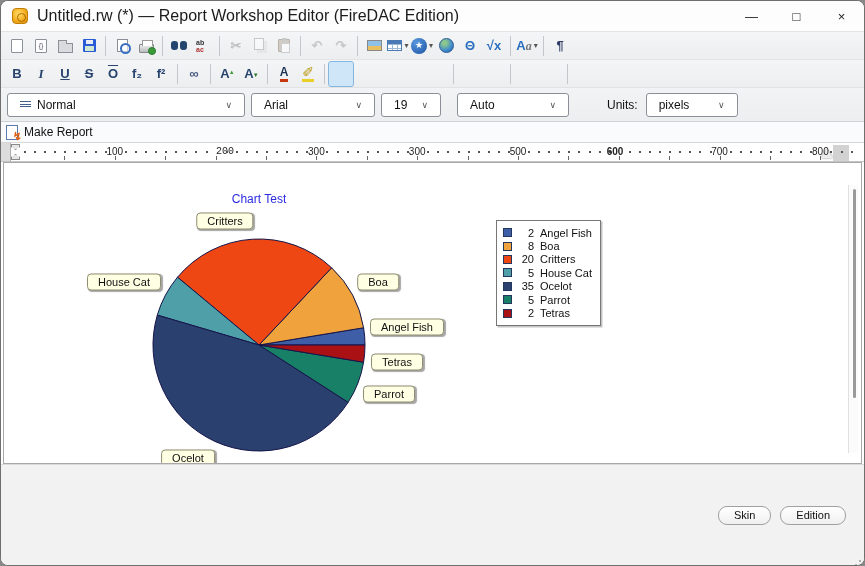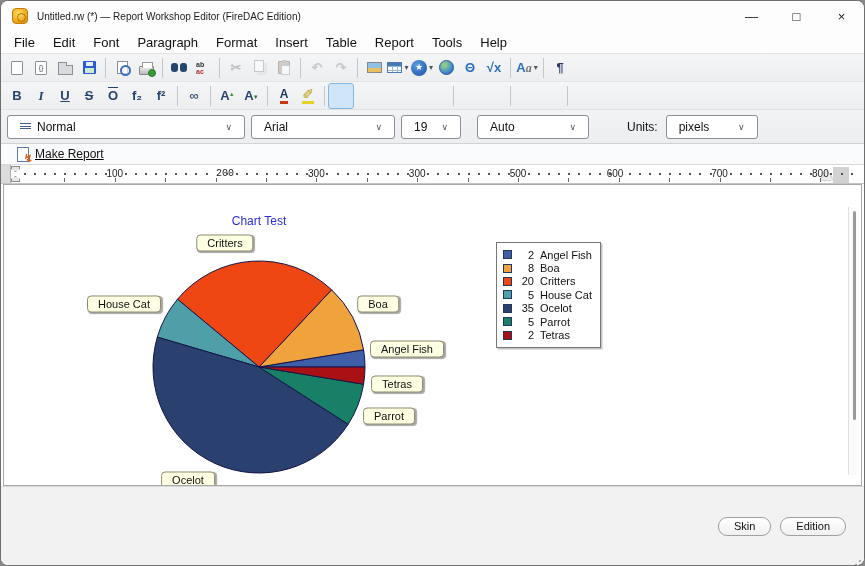--- a/index.html
+++ b/index.html
@@ -10,21 +10,21 @@
     border:1px solid #6e6e6e; border-radius:8px; overflow:hidden;
     display:flex; flex-direction:column; position:relative;
   }
   
   .titlebar { height:30px; background:#fdfdfd; display:flex; align-items:center; flex:0 0 auto; }
   .app-icon { width:16px; height:16px; margin-left:11px; border-radius:4px;
     background:radial-gradient(circle at 40% 35%, #ffd257 15%, #f2a91b 60%, #d98c0a);
     border:1px solid #c27f08; position:relative; }
   .app-icon::after{ content:""; position:absolute; left:4px; top:4px; width:7px; height:7px;
     border-radius:50%; border:1px solid #a96c05; }
-  .title-text { margin-left:9px; font-size:10px; color:#1b1b1b; }
+  .title-text { margin-left:9px; font-size:16px; color:#1b1b1b; }
   .win-controls { margin-left:auto; display:flex; height:100%; }
   .win-btn { width:45px; height:100%; display:flex; align-items:center; justify-content:center;
     font-size:13px; color:#222; }
   
   .menubar { height:22px; background:#fdfdfd; display:flex; align-items:center; padding-left:4px; flex:0 0 auto; }
   .menu-item { padding:0 9px; font-size:13px; color:#111; height:100%; display:flex; align-items:center; }
   
   .toolbar { height:28px; background:linear-gradient(#f4f5f6,#eceef0); display:flex; align-items:center;
     padding-left:4px; border-top:1px solid #e4e4e4; flex:0 0 auto; }
   .tb-btn { height:24px; min-width:24px; padding:0 1px; display:flex; align-items:center; justify-content:center;
@@ -87,34 +87,34 @@
   .k-highlighter { color:#b8960a; font-size:14px; border-bottom:3px solid #e8d028; font-weight:normal; }
   
   .stylebar { height:34px; background:linear-gradient(#f2f3f4,#eceef0); display:flex; align-items:center;
     padding-left:4px; border-top:1px solid #e2e2e2; flex:0 0 auto; }
   .combo { height:24px; background:#fff; border:1px solid #8a8f98; border-radius:3px;
     display:flex; align-items:center; padding:0 12px; font-size:12px; color:#111; }
   .combo .chev { margin-left:auto; color:#555; font-size:9px; }
   .combo-ic { width:11px; height:8px; margin-right:6px;
     background:repeating-linear-gradient(180deg,#44618e 0 1px, rgba(0,0,0,0) 1px 2.6px); }
   .w-style { width:238px; margin-left:2px; }
-  .w-font { width:144px; margin-left:6px; }
+  .w-font { width:124px; margin-left:6px; }
   .w-size { width:60px; margin-left:6px; }
   .w-zoom { width:112px; margin-left:16px; }
   .units-label { margin-left:38px; font-size:12px; color:#111; }
   .w-units { width:92px; margin-left:8px; }
   
   .tabstrip { height:24px; background:#eff0f2; display:flex; align-items:flex-end; padding-left:3px;
     border-top:1px solid #e2e2e2; flex:0 0 auto; }
   .tab { height:21px; padding:0 11px; font-size:12px; color:#222; display:flex; align-items:center;
     border:1px solid #b6b9bd; border-bottom:none; border-radius:3px 3px 0 0; background:#e7e9eb; margin-right:1px; }
   .tab-active { background:#fff; height:24px; border-color:#9a9da2; position:relative; z-index:2; }
   
-  .reportbar { height:21px; background:#fafbfc; display:flex; align-items:center; padding-left:14px;
-    border-top:1px solid #cfd2d6; flex:0 0 auto;text-decoration:underline; }
+  .reportbar { height:21px; background:#fafbfc; display:flex; align-items:center; padding-left:3px;
+    border-top:1px solid #cfd2d6; flex:0 0 auto; }
   .mk-btn { display:flex; align-items:center; gap:6px; padding:1px 6px 1px 2px; border-radius:2px; }
   .mk-icon { width:12px; height:15px; background:#fff; border:1px solid #5a7ab0; position:relative; }
   .mk-icon::after { content:"↯"; position:absolute; right:-5px; bottom:-4px; color:#e06010; font-size:11px; font-weight:bold; }
   .mk-label { font-size:12px; color:#111; }
   
   .ruler { height:20px; background:#fff; border-top:1px solid #d8d8d8; border-bottom:1px solid #c4c4c4;
     position:relative; flex:0 0 auto; overflow:hidden; }
   .ruler-leftbox { position:absolute; left:0; top:0; bottom:0; width:10px; background:#dcdcdc; border-right:1px solid #b0b0b0; }
   .ruler-num { position:absolute; top:3px; transform:translateX(-50%); font-size:10px; color:#222; }
   .ruler-dot { position:absolute; top:8px; width:2px; height:2px; background:#555; }
@@ -160,32 +160,20 @@
   <div class="titlebar">
     <span class="app-icon"></span>
     <span class="title-text">Untitled.rw (*) — Report Workshop Editor (FireDAC Edition)</span>
     <span class="win-controls">
         <span class="win-btn">—</span>
         <span class="win-btn">□</span>
         <span class="win-btn">×</span>
       </span>
   </div>
 
-  <div class="menubar">
-      <div class="menu-item">File</div>
-      <div class="menu-item">Edit</div>
-      <div class="menu-item">Font</div>
-      <div class="menu-item">Paragraph</div>
-      <div class="menu-item">Format</div>
-      <div class="menu-item">Insert</div>
-      <div class="menu-item">Table</div>
-      <div class="menu-item">Report</div>
-      <div class="menu-item">Tools</div>
-      <div class="menu-item">Help</div>
-    </div>
 
   <div class="toolbar">
       <div class="tb-btn">
         <span class="tb-ic k-page"></span>
       </div>
       <div class="tb-btn">
         <span class="tb-ic k-page">{}</span>
       </div>
       <div class="tb-btn">
         <span class="tb-ic k-folder"></span>
@@ -434,21 +422,21 @@
       <span class="ruler-dot" style="left: 527.08px;"></span>
       <span class="ruler-dot" style="left: 537.16px;"></span>
       <span class="ruler-dot" style="left: 547.24px;"></span>
       <span class="ruler-dot" style="left: 557.32px;"></span>
       <span class="ruler-dot" style="left: 567.4px;"></span>
       <span class="ruler-tick" style="left: 567.4px;"></span>
       <span class="ruler-dot" style="left: 577.48px;"></span>
       <span class="ruler-dot" style="left: 587.56px;"></span>
       <span class="ruler-dot" style="left: 597.64px;"></span>
       <span class="ruler-dot" style="left: 607.72px;"></span>
-      <span class="ruler-num" style="left: 614px;">600</span>
+      <span class="ruler-num" style="left: 614px; font-weight: bold;">600</span>
       <span class="ruler-tick" style="left: 617.8px;"></span>
       <span class="ruler-dot" style="left: 627.88px;"></span>
       <span class="ruler-dot" style="left: 637.96px;"></span>
       <span class="ruler-dot" style="left: 648.04px;"></span>
       <span class="ruler-dot" style="left: 658.12px;"></span>
       <span class="ruler-dot" style="left: 668.2px;"></span>
       <span class="ruler-tick" style="left: 668.2px;"></span>
       <span class="ruler-dot" style="left: 678.28px;"></span>
       <span class="ruler-dot" style="left: 688.36px;"></span>
       <span class="ruler-dot" style="left: 698.44px;"></span>

